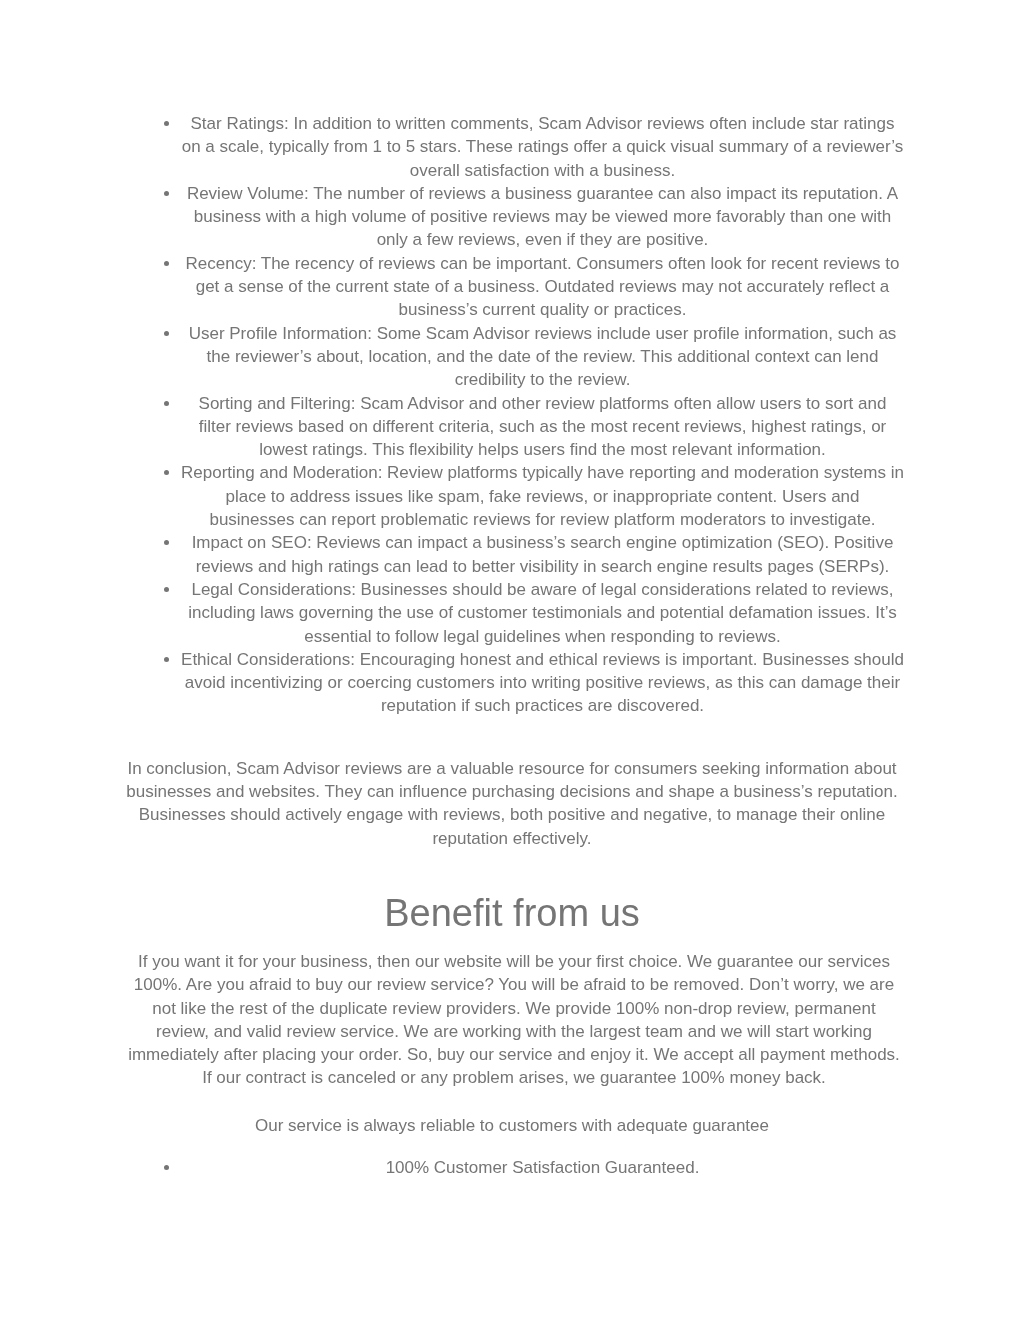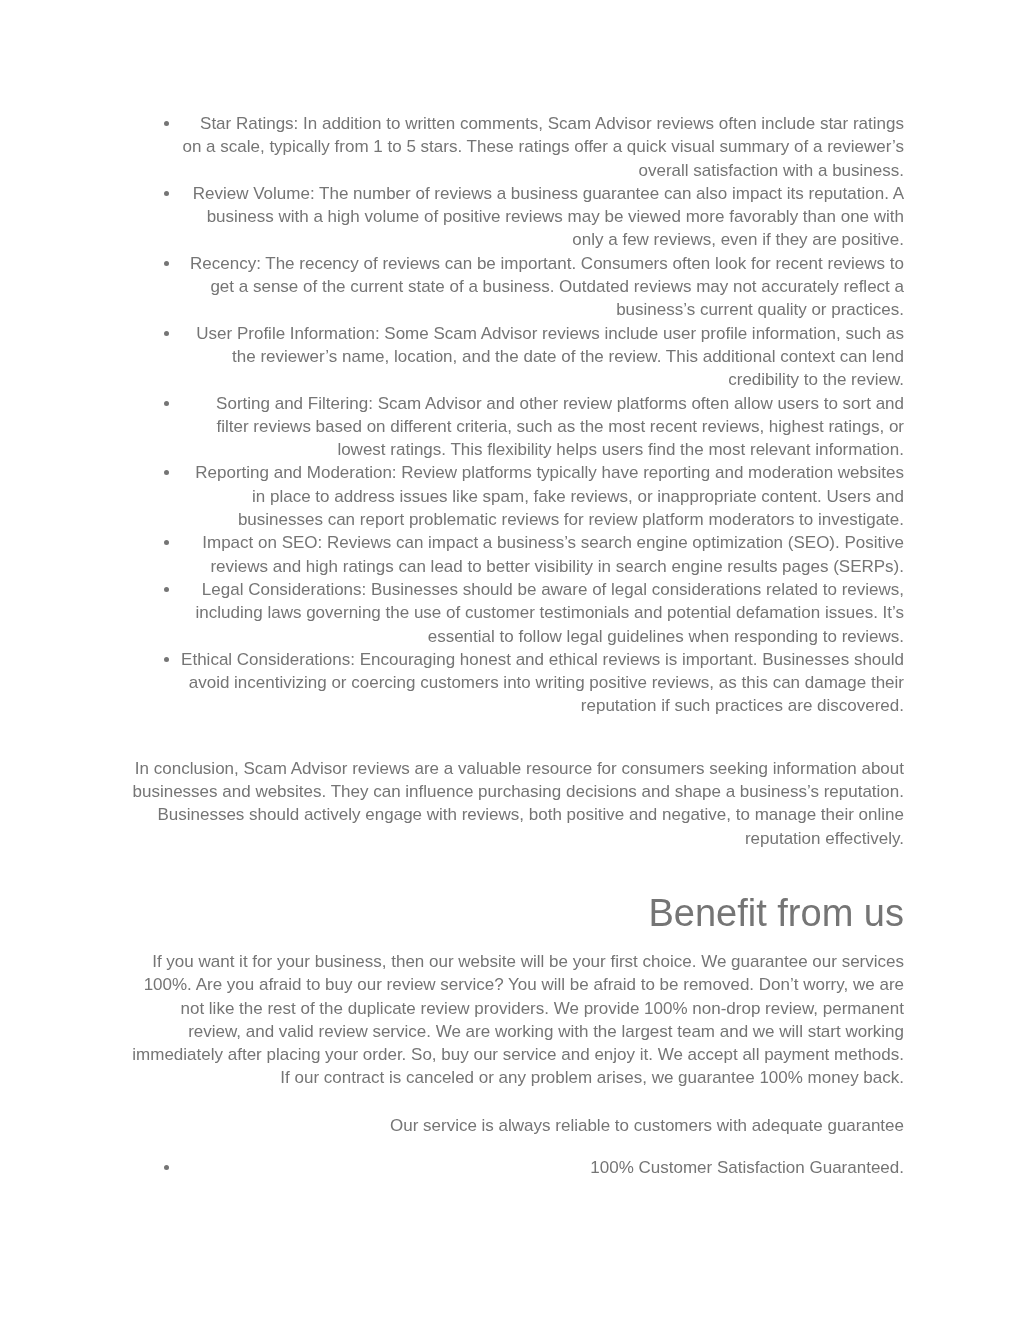--- a/index.html
+++ b/index.html
@@ -15,21 +15,21 @@
     overflow: hidden;
     font-family: "Liberation Sans", "DejaVu Sans", sans-serif;
     color: #757575;
   }
   .content {
     box-sizing: content-box;
     padding: 112px 49px 0 120px;
     width: 784px;
     font-size: 17px;
     line-height: 23.3px;
-    text-align: right;
+    text-align: center;
   }
   ul.bullet-list {
     margin: 0;
     padding: 0 0 0 61px;
     list-style: disc outside;
   }
   ul.bullet-list li {
     margin: 0;
     padding: 0;
   }
@@ -63,23 +63,23 @@
 </head>
 <body>
 
 <div class="page">
   <div class="content">
 
     <ul class="bullet-list">
       <li>Star Ratings: In addition to written comments, Scam Advisor reviews often include star ratings on a scale, typically from 1 to 5 stars. These ratings offer a quick visual summary of a reviewer’s overall satisfaction with a business.</li>
       <li>Review Volume: The number of reviews a business guarantee can also impact its reputation. A business with a high volume of positive reviews may be viewed more favorably than one with only a few reviews, even if they are positive.</li>
       <li>Recency: The recency of reviews can be important. Consumers often look for recent reviews to get a sense of the current state of a business. Outdated reviews may not accurately reflect a business’s current quality or practices.</li>
-      <li>User Profile Information: Some Scam Advisor reviews include user profile information, such as the reviewer’s name, location, and the date of the review. This additional context can lend credibility to the review.</li>
+      <li>User Profile Information: Some Scam Advisor reviews include user profile information, such as the reviewer’s about, location, and the date of the review. This additional context can lend credibility to the review.</li>
       <li>Sorting and Filtering: Scam Advisor and other review platforms often allow users to sort and filter reviews based on different criteria, such as the most recent reviews, highest ratings, or lowest ratings. This flexibility helps users find the most relevant information.</li>
-      <li>Reporting and Moderation: Review platforms typically have reporting and moderation websites in place to address issues like spam, fake reviews, or inappropriate content. Users and businesses can report problematic reviews for review platform moderators to investigate.</li>
+      <li>Reporting and Moderation: Review platforms typically have reporting and moderation systems in place to address issues like spam, fake reviews, or inappropriate content. Users and businesses can report problematic reviews for review platform moderators to investigate.</li>
       <li>Impact on SEO: Reviews can impact a business’s search engine optimization (SEO). Positive reviews and high ratings can lead to better visibility in search engine results pages (SERPs).</li>
       <li>Legal Considerations: Businesses should be aware of legal considerations related to reviews, including laws governing the use of customer testimonials and potential defamation issues. It’s essential to follow legal guidelines when responding to reviews.</li>
       <li>Ethical Considerations: Encouraging honest and ethical reviews is important. Businesses should avoid incentivizing or coercing customers into writing positive reviews, as this can damage their reputation if such practices are discovered.</li>
     </ul>
 
     <p class="conclusion">In conclusion, Scam Advisor reviews are a valuable resource for consumers seeking information about businesses and websites. They can influence purchasing decisions and shape a business’s reputation. Businesses should actively engage with reviews, both positive and negative, to manage their online reputation effectively.</p>
 
     <h1 class="section-heading">Benefit from us</h1>
 
     <p class="benefit">If you want it for your business, then our website will be your first choice. We guarantee our services 100%. Are you afraid to buy our review service? You will be afraid to be removed. Don’t worry, we are not like the rest of the duplicate review providers. We provide 100% non-drop review, permanent review, and valid review service. We are working with the largest team and we will start working immediately after placing your order. So, buy our service and enjoy it. We accept all payment methods. If our contract is canceled or any problem arises, we guarantee 100% money back.</p>

